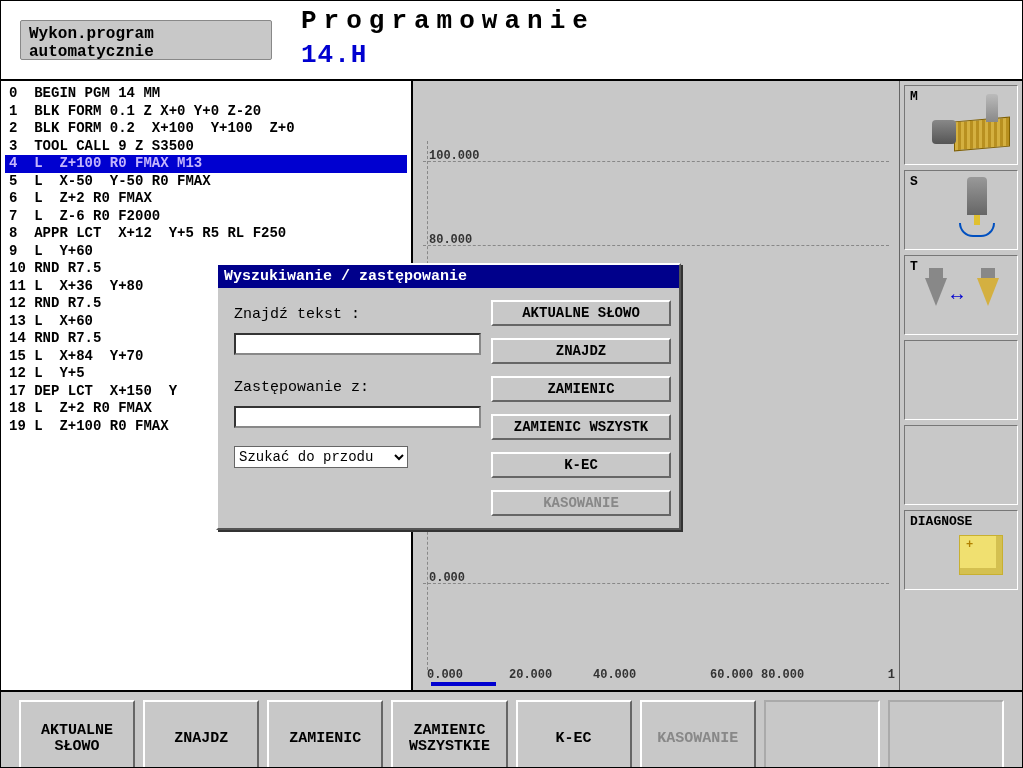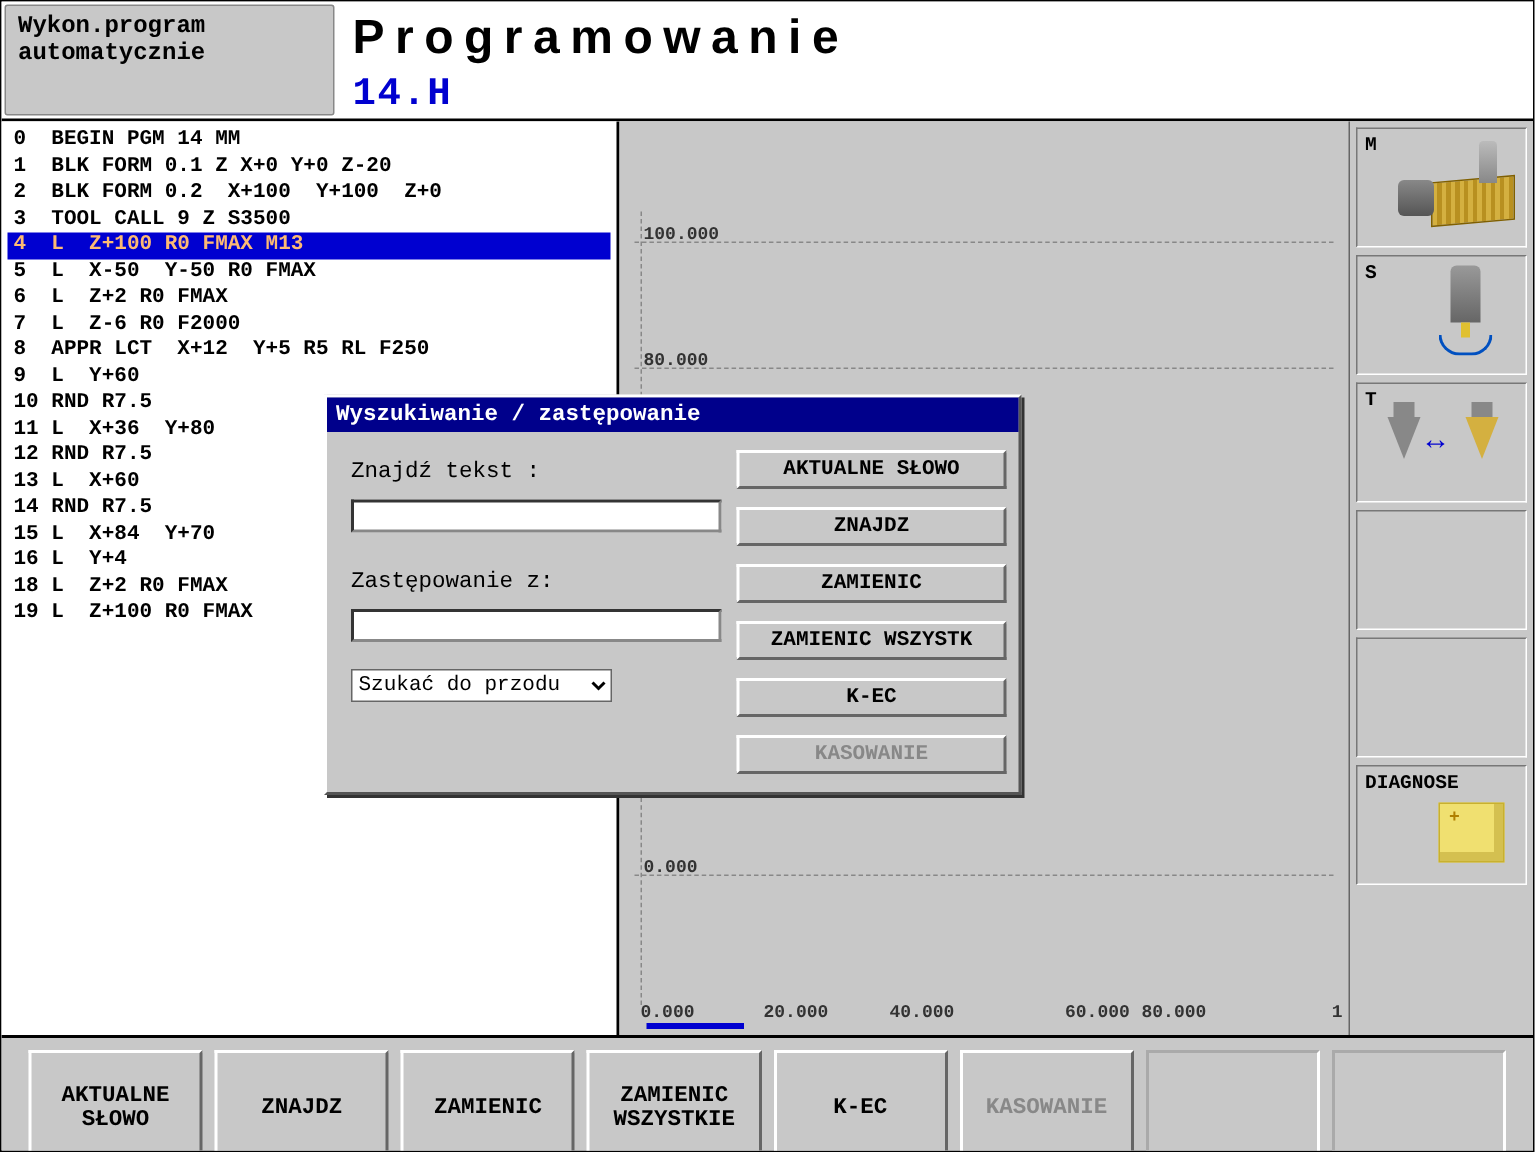--- a/index.html
+++ b/index.html
@@ -12,40 +12,40 @@
     border: 1px solid #000;
     position: relative;
   }
   .header {
     display: flex;
     height: 80px;
     border-bottom: 2px solid #000;
     background: #fff;
   }
   .header-left {
-    width: 220px;
+    width: 252px;
     border: 1px solid #888;
     background: #c8c8c8;
     border-radius: 2px;
-    margin: 2px;
+    margin: 19px;
     padding: 5px 8px;
     font-size: 16px;
     font-weight: bold;
     font-family: "Courier New", monospace;
     line-height: 1.1;
   }
   .header-right {
     flex: 1;
     padding: 5px 10px;
   }
   .title-main {
-    font-size: 32px;
+    font-size: 26px;
     font-weight: bold;
     letter-spacing: 7px;
-    font-family: Liberation Sans, sans-serif;
+    font-family: Liberation Mono, monospace;
   }
   .title-sub {
     font-size: 26px;
     font-weight: bold;
     color: #0000d0;
     font-family: "Courier New", monospace;
     letter-spacing: 1px;
     margin-top: 4px;
   }
   .main {
@@ -63,21 +63,21 @@
     font-family: "Courier New", monospace;
     position: relative;
   }
   .code-line {
     white-space: pre;
     line-height: 1.25;
     padding: 0 4px;
   }
   .code-line.selected {
     background: #0000d0;
-    color: #fdba74;
+    color: #c4b5fd;
   }
   .graph-panel {
     flex: 1;
     background: #c8c8c8;
     position: relative;
     border-right: 1px solid #666;
   }
   .ytick {
     position: absolute;
     font-size: 12px;
@@ -303,21 +303,22 @@
       <div class="code-line">6  L  Z+2 R0 FMAX</div>
       <div class="code-line">7  L  Z-6 R0 F2000</div>
       <div class="code-line">8  APPR LCT  X+12  Y+5 R5 RL F250</div>
       <div class="code-line">9  L  Y+60</div>
       <div class="code-line">10 RND R7.5</div>
       <div class="code-line">11 L  X+36  Y+80</div>
       <div class="code-line">12 RND R7.5</div>
       <div class="code-line">13 L  X+60</div>
       <div class="code-line">14 RND R7.5</div>
       <div class="code-line">15 L  X+84  Y+70</div>
-      <div class="code-line">16 L  Y+4</div>
+      <div class="code-line">12 L  Y+5</div>
+      <div class="code-line">17 DEP LCT  X+150  Y</div>
       <div class="code-line">18 L  Z+2 R0 FMAX</div>
       <div class="code-line">19 L  Z+100 R0 FMAX</div>
     </div>
 
   <div class="graph-panel">
     <div class="ytick" style="left:16px; top:68px;">100.000</div>
     <div class="ytick" style="left:16px; top:152px;">80.000</div>
     <div class="ytick" style="left:16px; top:490px;">0.000</div>
     <div class="gridline-h" style="left:10px; right:10px; top:80px;"></div>
     <div class="gridline-h" style="left:10px; right:10px; top:164px;"></div>

